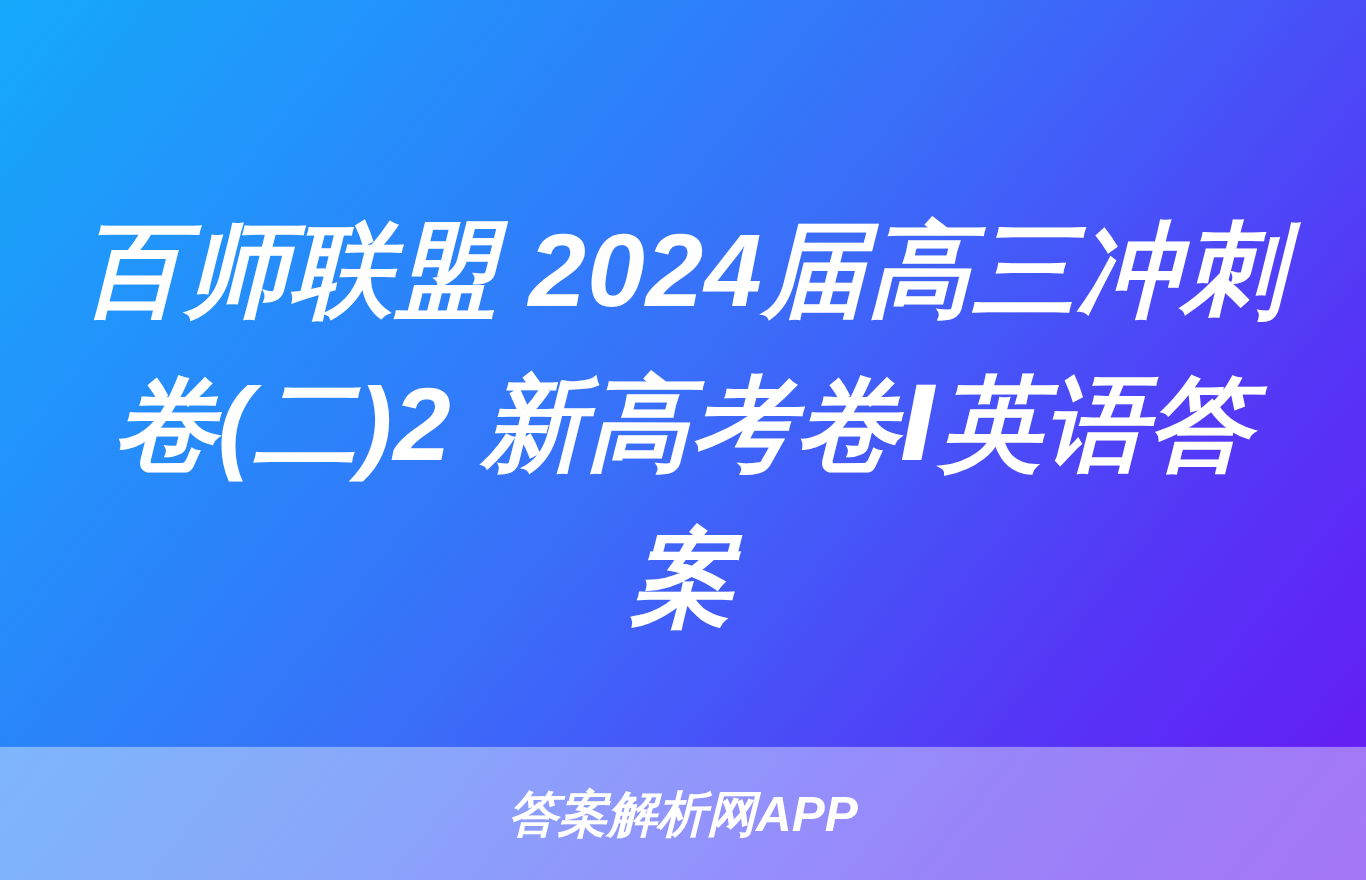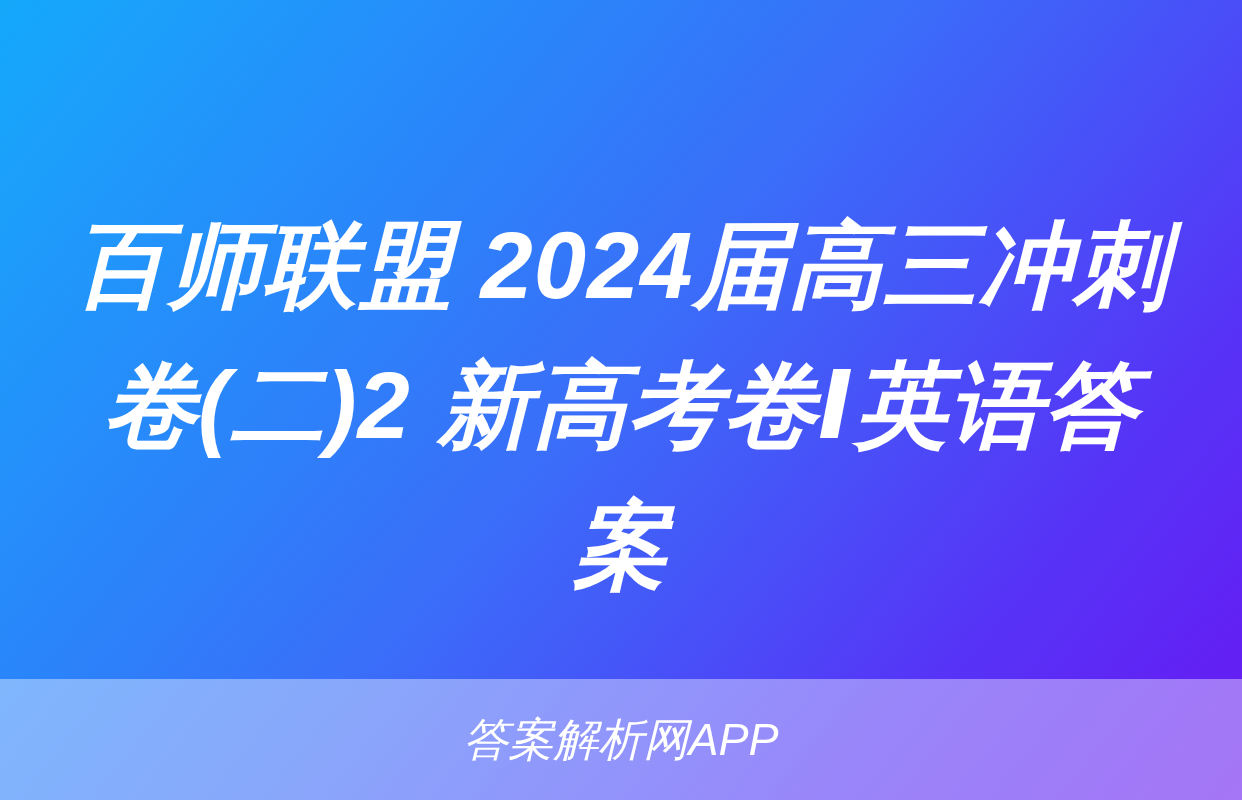--- a/index.html
+++ b/index.html
@@ -35,21 +35,20 @@
     left: 0;
     right: 0;
     top: 0;
     height: 772px;
     display: flex;
     flex-direction: column;
     align-items: center;
     justify-content: center;
     padding: 0 40px;
     box-sizing: border-box;
-    margin-top: 20px;
   }
 
   .title {
     width: 1100px;
     margin: 0;
     text-align: center;
     color: #ffffff;
     font-family: "Liberation Sans", "DejaVu Sans", sans-serif;
     font-size: 94px;
     font-weight: 700;
@@ -71,21 +70,21 @@
     background: rgba(255, 255, 255, 0.40);
     display: flex;
     align-items: center;
     justify-content: center;
   }
 
   .footer-text {
     color: #ffffff;
     font-family: "Liberation Sans", "DejaVu Sans", sans-serif;
     font-size: 45px;
-    font-weight: 400;
+    font-weight: 700;
     font-style: italic;
     line-height: 1;
     letter-spacing: 0px;
     white-space: nowrap;
   }
 </style>
 </head>
 <body>
 
 <div class="poster">

